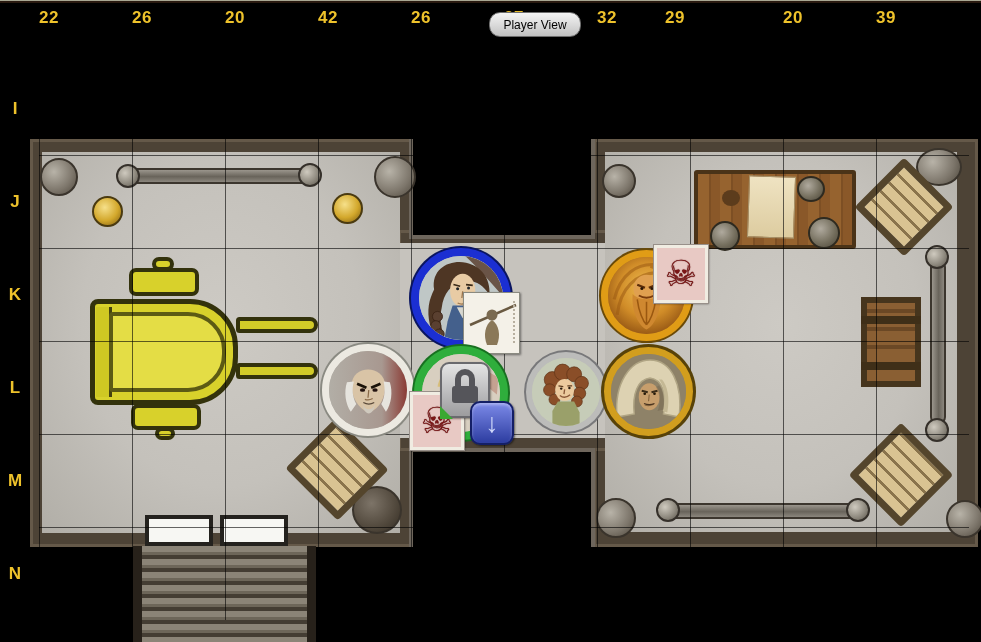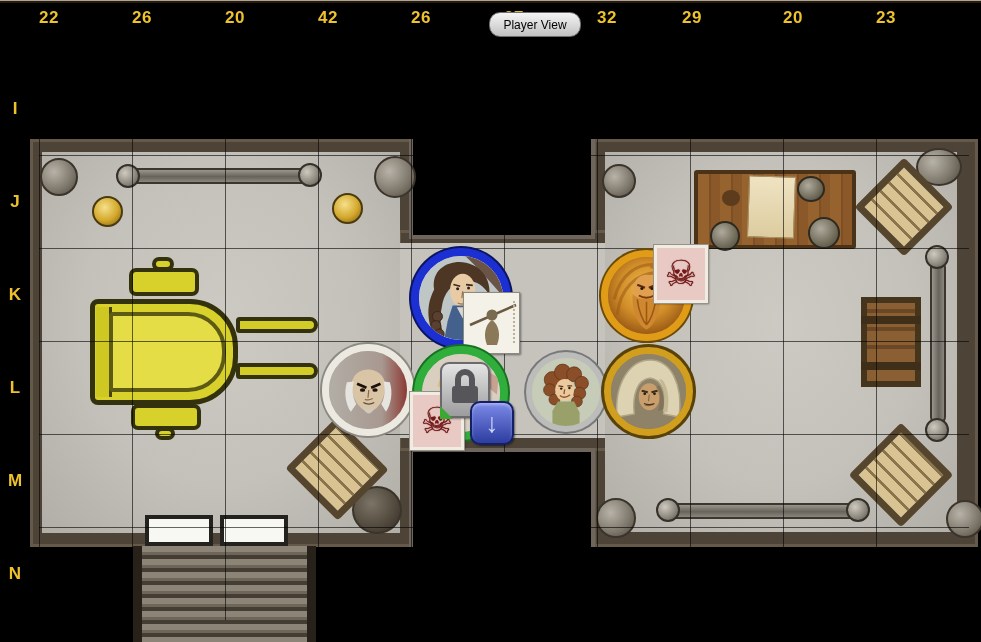--- a/index.html
+++ b/index.html
@@ -5,21 +5,21 @@
   html,body{margin:0;padding:0;background:#000;}
   #app{position:relative;width:981px;height:642px;background:#000;overflow:hidden;
        font-family:"Liberation Sans",sans-serif;}
   
   #top-line{position:absolute;left:0;top:0;width:981px;height:3px;
             background:linear-gradient(#a8a894 0 1px,#2a1a10 1px 3px);}
   
   .col-label{position:absolute;top:8px;width:93px;text-align:left;color:#eec22b;
              font-size:17px;font-weight:bold;z-index:2;letter-spacing:.5px;}
   .c0{left:39px}.c1{left:132px}.c2{left:225px}.c3{left:318px}.c4{left:411px}
-  .c5{left:504px}.c6{left:597px}.c7{left:682px}.c8{left:783px}.c9{left:876px}
+  .c5{left:504px}.c6{left:597px}.c7{left:665px}.c8{left:783px}.c9{left:876px}
   .row-label{position:absolute;left:0;width:30px;height:93px;display:flex;align-items:center;
              justify-content:center;color:#eec22b;font-size:17px;font-weight:bold;z-index:2;}
   .r0{top:62px}.r1{top:155px}.r2{top:248px}.r3{top:341px}.r4{top:434px}.r5{top:527px}
   
   #player-view-btn{position:absolute;left:489px;top:12px;width:90px;height:23px;z-index:30;
       background:linear-gradient(#f4f4f4,#c2c2c2);border:1px solid #6e6e6e;border-radius:11px;
       display:flex;align-items:center;justify-content:center;font-size:12px;color:#000;
       box-shadow:0 1px 2px rgba(0,0,0,.7);cursor:pointer;}
   
   .wall{position:absolute;background:#4d4336;box-shadow:inset 0 0 0 3px rgba(130,117,98,.45);}
@@ -158,21 +158,21 @@
   <div>
     <span class="col-label c0">22</span>
     <span class="col-label c1">26</span>
     <span class="col-label c2">20</span>
     <span class="col-label c3">42</span>
     <span class="col-label c4">26</span>
     <span class="col-label c5">27</span>
     <span class="col-label c6">32</span>
     <span class="col-label c7">29</span>
     <span class="col-label c8">20</span>
-    <span class="col-label c9">23</span>
+    <span class="col-label c9">39</span>
   </div>
 
   <div>
     <span class="row-label r0">I</span>
     <span class="row-label r1">J</span>
     <span class="row-label r2">K</span>
     <span class="row-label r3">L</span>
     <span class="row-label r4">M</span>
     <span class="row-label r5">N</span>
   </div>

